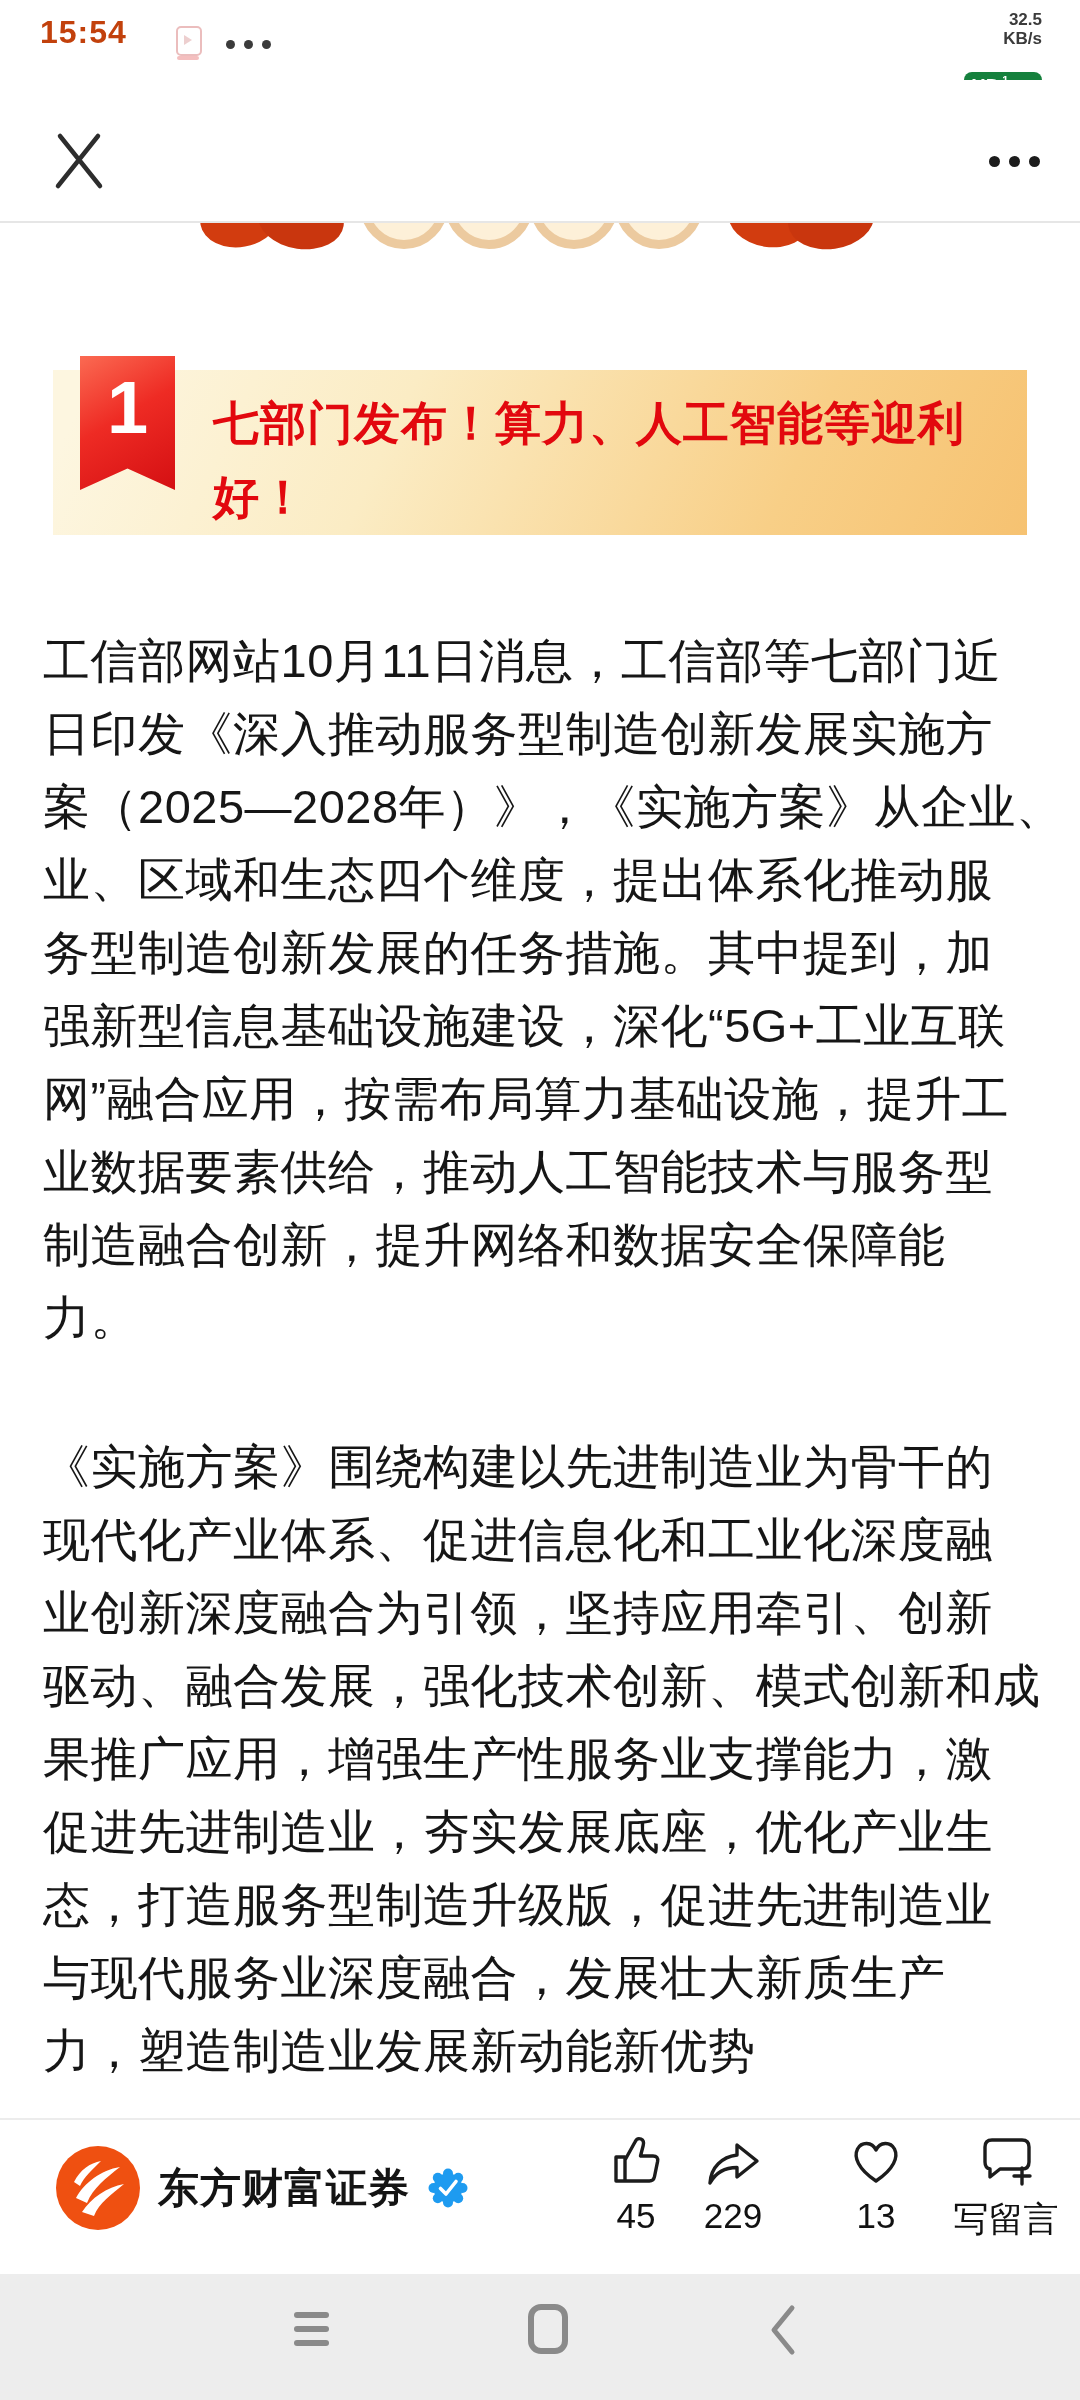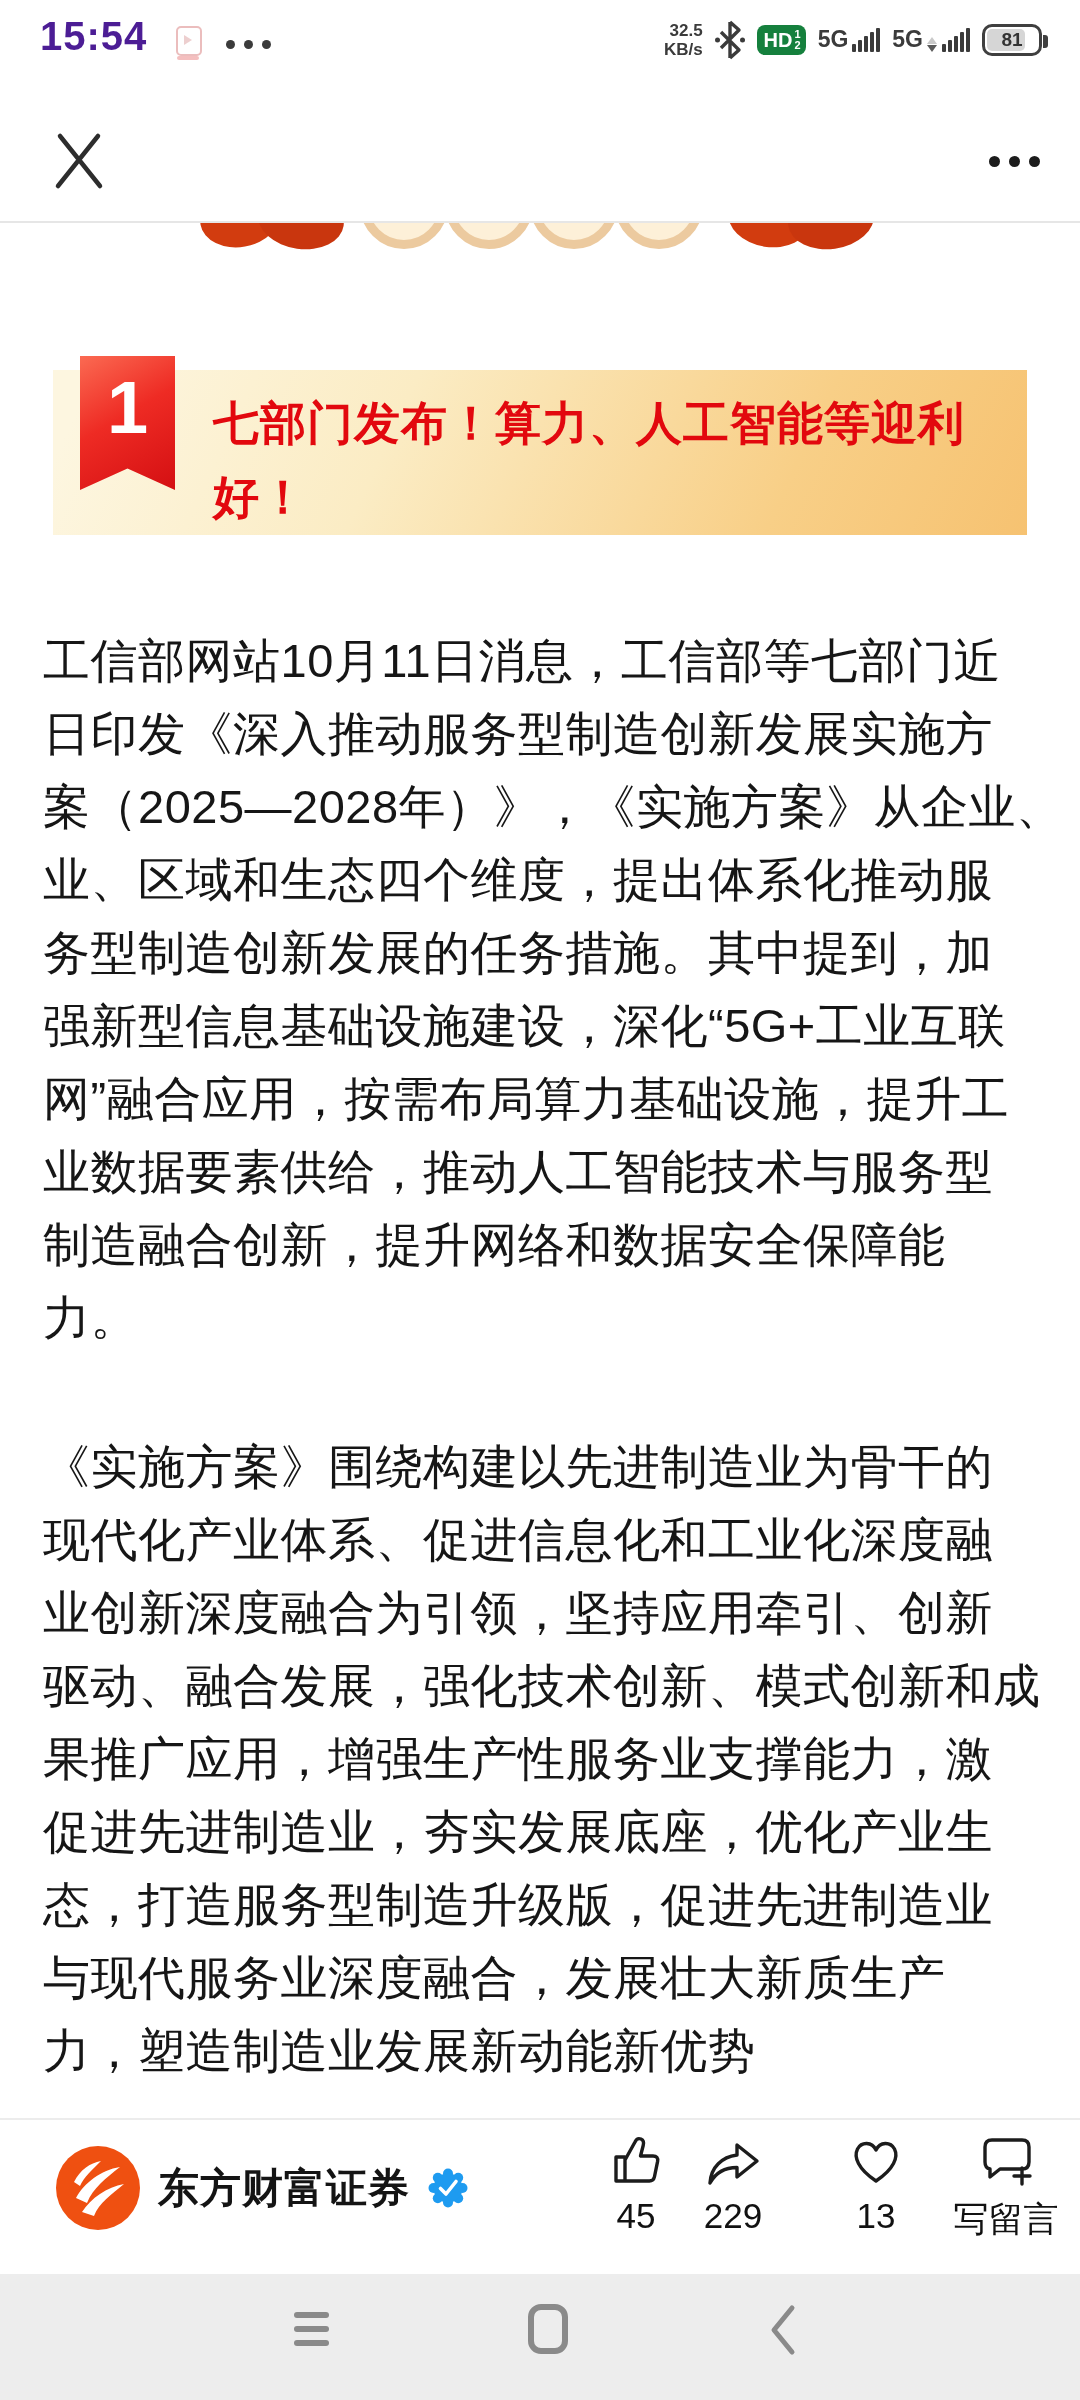--- a/index.html
+++ b/index.html
@@ -2,27 +2,27 @@
 <html><head>
 <meta charset="utf-8">
 <style>
   html,body{margin:0;padding:0;background:#ffffff;}
   #screen{
     position:relative;width:1080px;height:2400px;background:#ffffff;overflow:hidden;
     font-family:"Liberation Sans","DejaVu Sans",sans-serif;color:#161616;
   }
   
   .statusbar{position:absolute;top:0;left:0;width:1080px;height:80px;background:#fff;}
-  .sb-time{position:absolute;left:40px;top:14px;font-size:40px;font-weight:700;color:#4c1d95;letter-spacing:1px;}
+  .sb-time{position:absolute;left:40px;top:14px;font-size:32px;font-weight:700;color:#c2410c;letter-spacing:1px;}
   .sb-appicon{position:absolute;left:176px;top:26px;width:22px;height:26px;border:2px solid #e9b6b6;border-radius:5px;opacity:.9;}
   .sb-appicon:after{content:"";position:absolute;left:6px;top:7px;border-left:8px solid #eccaca;border-top:5px solid transparent;border-bottom:5px solid transparent;}
   .sb-appicon .sub{position:absolute;left:-1px;top:28px;width:22px;height:4px;background:#f3b9b9;border-radius:2px;}
   .sb-dots{position:absolute;left:226px;top:40px;display:flex;gap:9px;}
   .sb-dots i{width:9px;height:9px;border-radius:50%;background:#3b3b3b;}
-  .sb-right{position:absolute;right:38px;top:10px;height:60px;display:flex;align-items:center;gap:12px;}
+  .sb-right{position:absolute;right:38px;top:10px;height:60px;display:flex;gap:12px;flex-direction:column;}
   .sb-speed{text-align:right;font-size:17px;font-weight:700;line-height:19px;color:#3b3b3b;}
   .hd-badge{display:flex;align-items:center;background:#15803d;color:#fff;border-radius:8px;padding:3px 5px 3px 7px;height:30px;box-sizing:border-box;}
   .hd-badge .hd{font-size:20px;font-weight:700;line-height:20px;}
   .hd-badge .sims{display:flex;flex-direction:column;font-size:11px;font-weight:700;line-height:11px;margin-left:2px;}
   .net{display:flex;align-items:flex-end;gap:4px;}
   .net .g{font-size:23px;font-weight:700;color:#3b3b3b;line-height:23px;align-self:flex-start;}
   .bars{display:flex;align-items:flex-end;gap:2px;height:24px;}
   .bars i{width:4px;background:#3b3b3b;border-radius:1px;}
   .arrows{display:flex;flex-direction:column;gap:1px;margin-right:1px;}
   .arr-up{width:0;height:0;border-left:5px solid transparent;border-right:5px solid transparent;border-bottom:7px solid #c9c9c9;}

